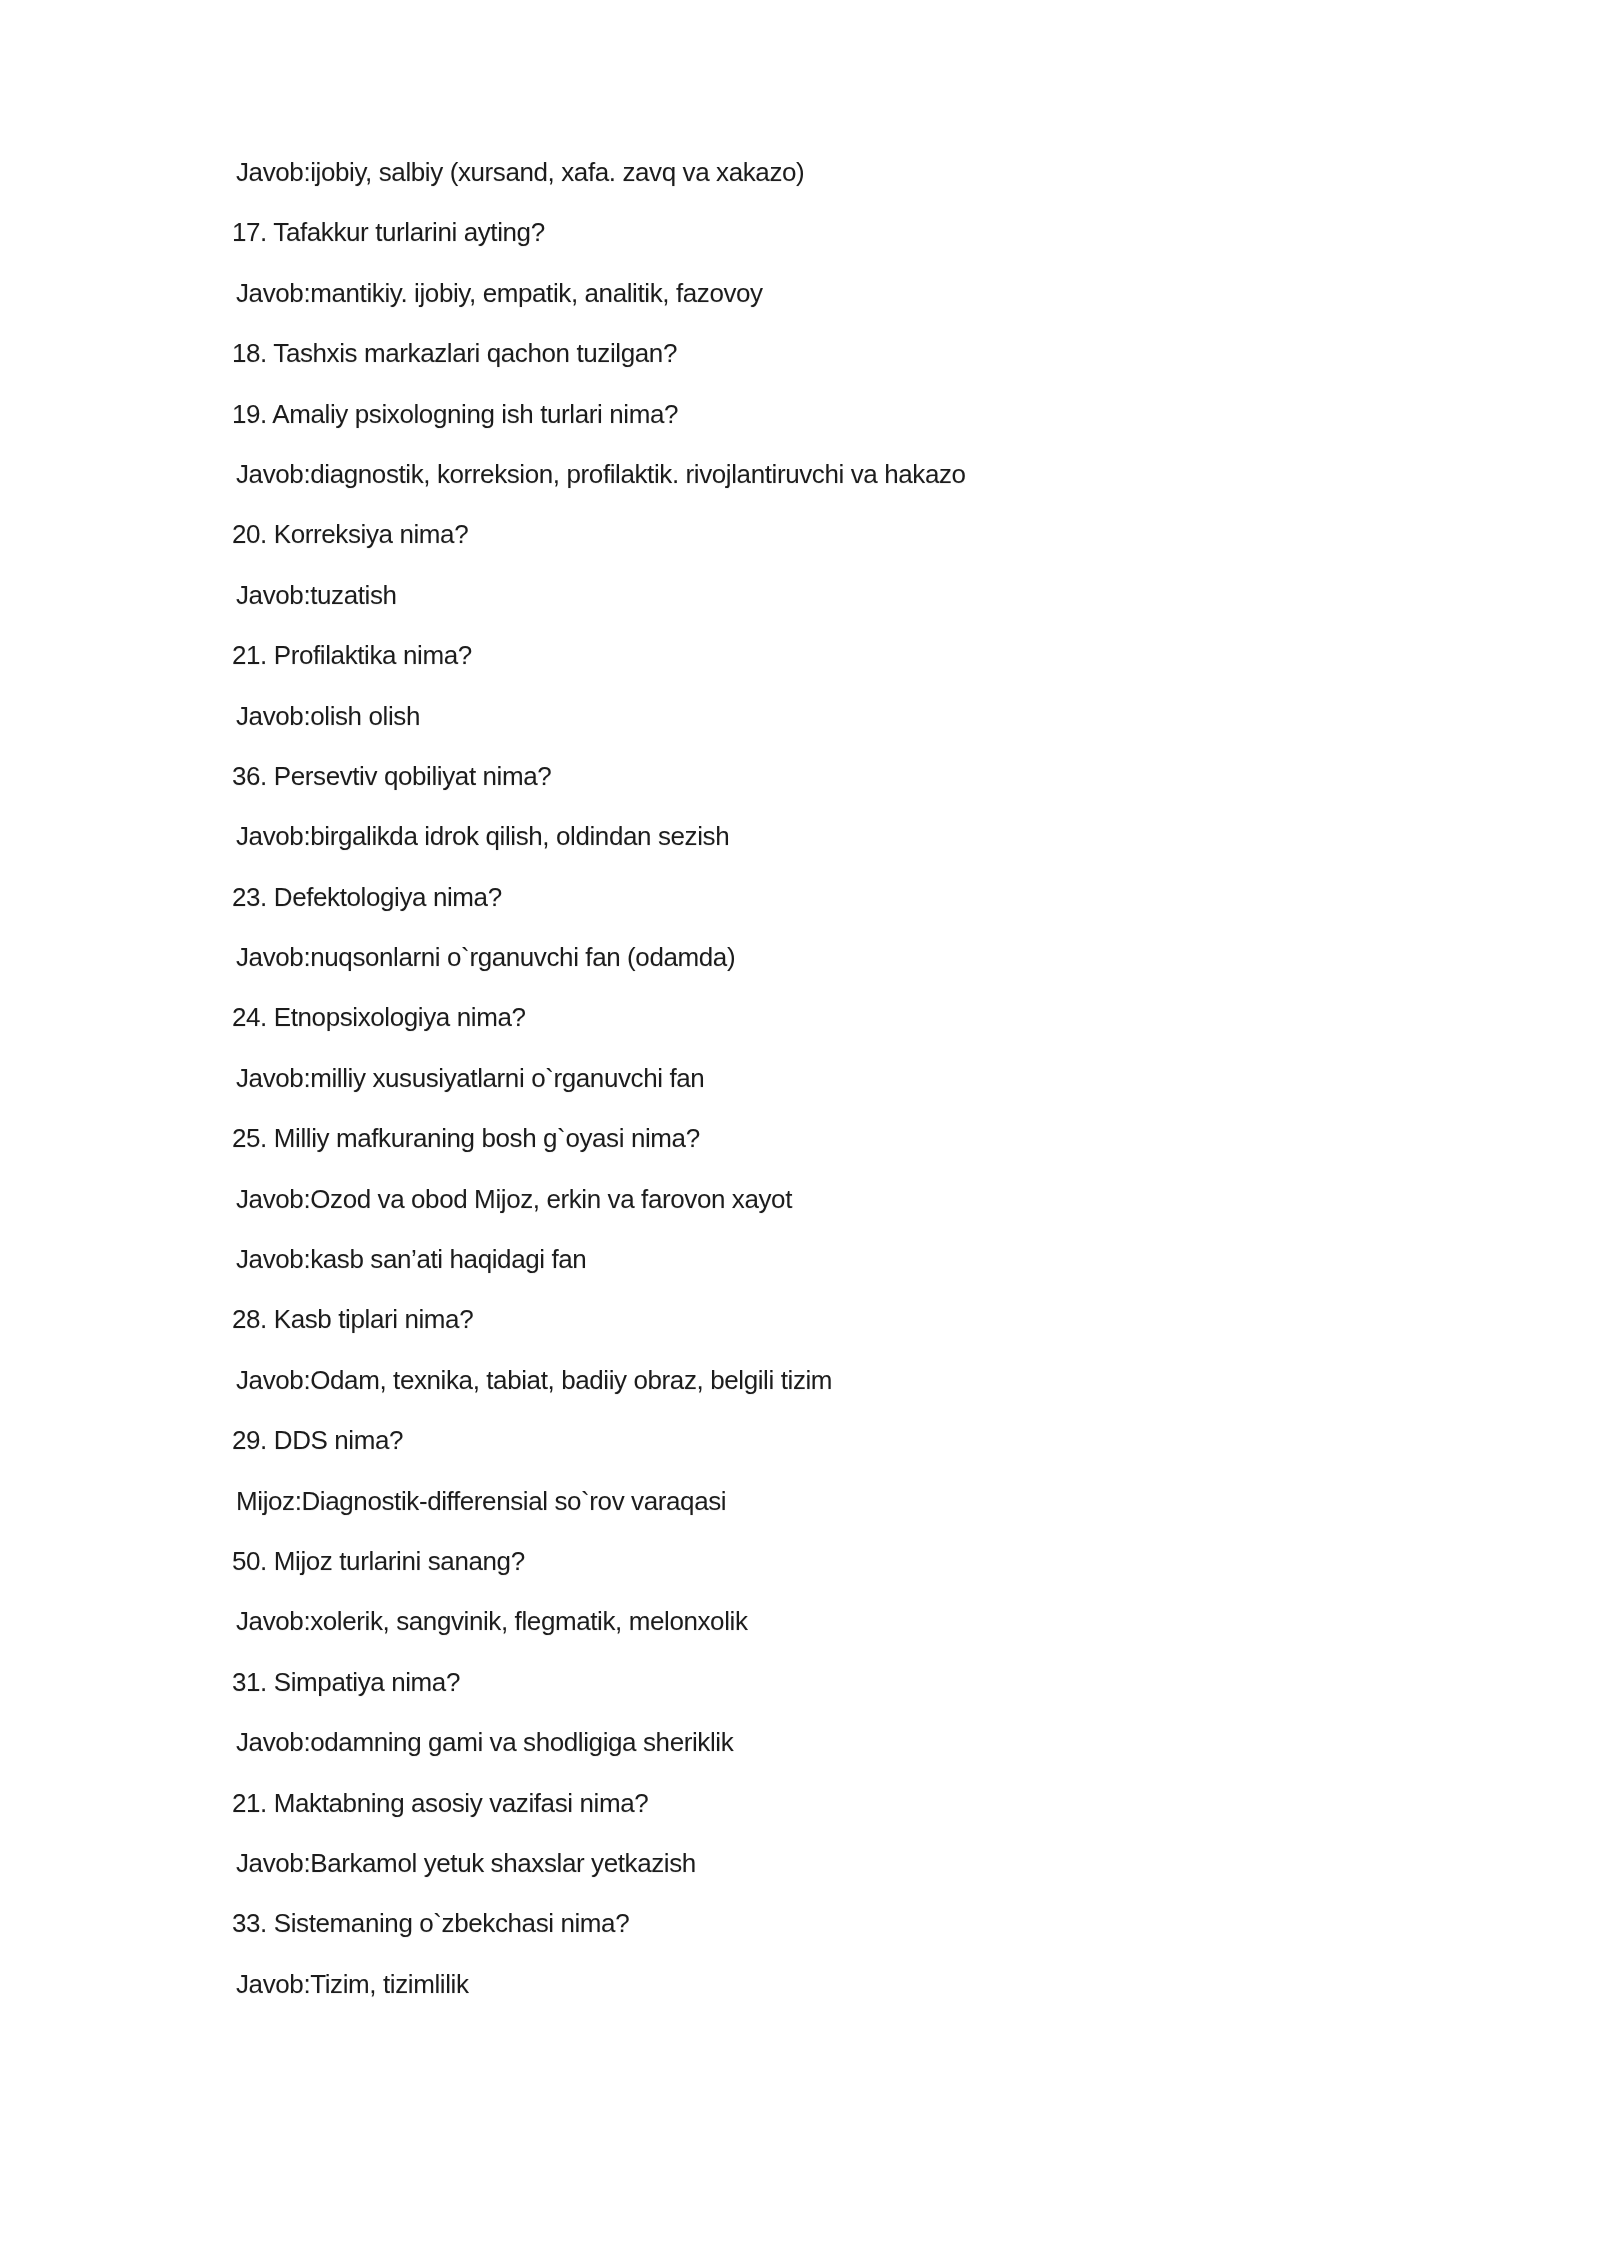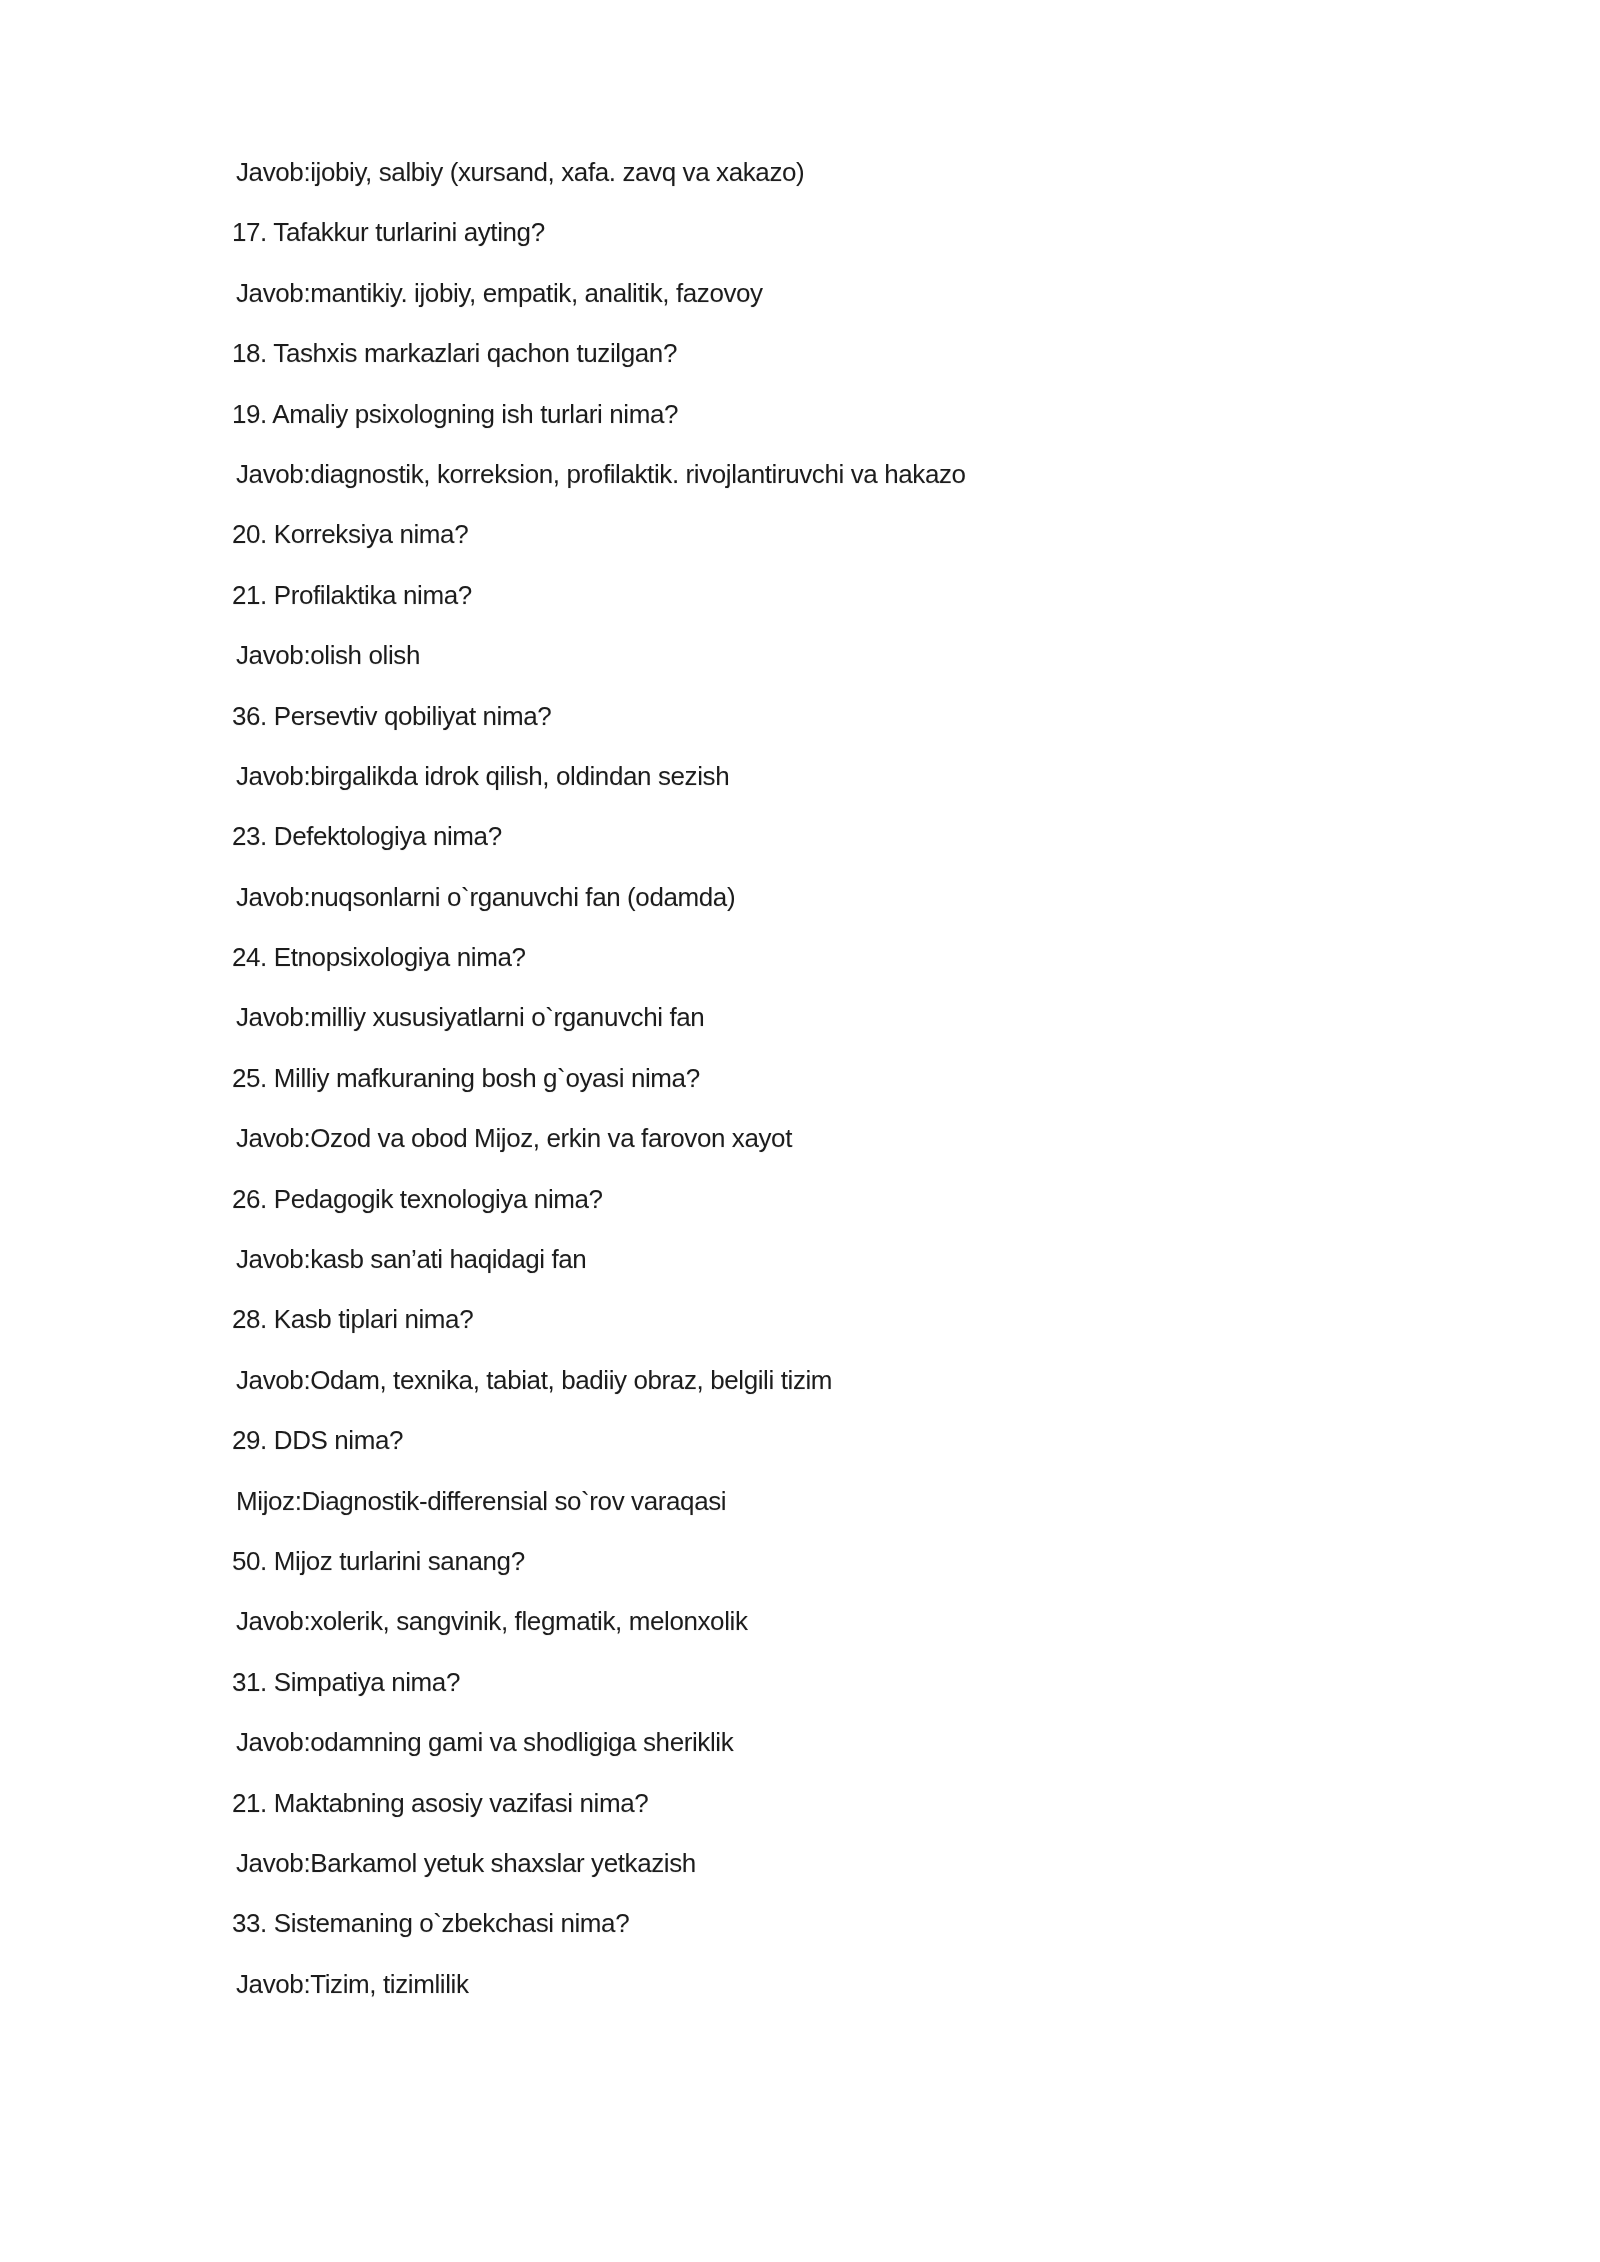--- a/index.html
+++ b/index.html
@@ -40,31 +40,31 @@
 
 <div class="page">
   <div class="doc-lines">
       <div class="doc-line answer">Javob:ijobiy, salbiy (xursand, xafa. zavq va xakazo)</div>
       <div class="doc-line question">17. Tafakkur turlarini ayting?</div>
       <div class="doc-line answer">Javob:mantikiy. ijobiy, empatik, analitik, fazovoy</div>
       <div class="doc-line question">18. Tashxis markazlari qachon tuzilgan?</div>
       <div class="doc-line question">19. Amaliy psixologning ish turlari nima?</div>
       <div class="doc-line answer">Javob:diagnostik, korreksion, profilaktik. rivojlantiruvchi va hakazo</div>
       <div class="doc-line question">20. Korreksiya nima?</div>
+      <div class="doc-line answer">Javob:tuzatish</div>
       <div class="doc-line question">21. Profilaktika nima?</div>
       <div class="doc-line answer">Javob:olish olish</div>
       <div class="doc-line question">36. Persevtiv qobiliyat nima?</div>
       <div class="doc-line answer">Javob:birgalikda idrok qilish, oldindan sezish</div>
       <div class="doc-line question">23. Defektologiya nima?</div>
       <div class="doc-line answer">Javob:nuqsonlarni o`rganuvchi fan (odamda)</div>
       <div class="doc-line question">24. Etnopsixologiya nima?</div>
       <div class="doc-line answer">Javob:milliy xususiyatlarni o`rganuvchi fan</div>
       <div class="doc-line question">25. Milliy mafkuraning bosh g`oyasi nima?</div>
       <div class="doc-line answer">Javob:Ozod va obod Mijoz, erkin va farovon xayot</div>
-      <div class="doc-line question">26. Pedagogik texnologiya nima?</div>
       <div class="doc-line answer">Javob:kasb san’ati haqidagi fan</div>
       <div class="doc-line question">28. Kasb tiplari nima?</div>
       <div class="doc-line answer">Javob:Odam, texnika, tabiat, badiiy obraz, belgili tizim</div>
       <div class="doc-line question">29. DDS nima?</div>
       <div class="doc-line answer">Mijoz:Diagnostik-differensial so`rov varaqasi</div>
       <div class="doc-line question">50. Mijoz turlarini sanang?</div>
       <div class="doc-line answer">Javob:xolerik, sangvinik, flegmatik, melonxolik</div>
       <div class="doc-line question">31. Simpatiya nima?</div>
       <div class="doc-line answer">Javob:odamning gami va shodligiga sheriklik</div>
       <div class="doc-line question">21. Maktabning asosiy vazifasi nima?</div>

